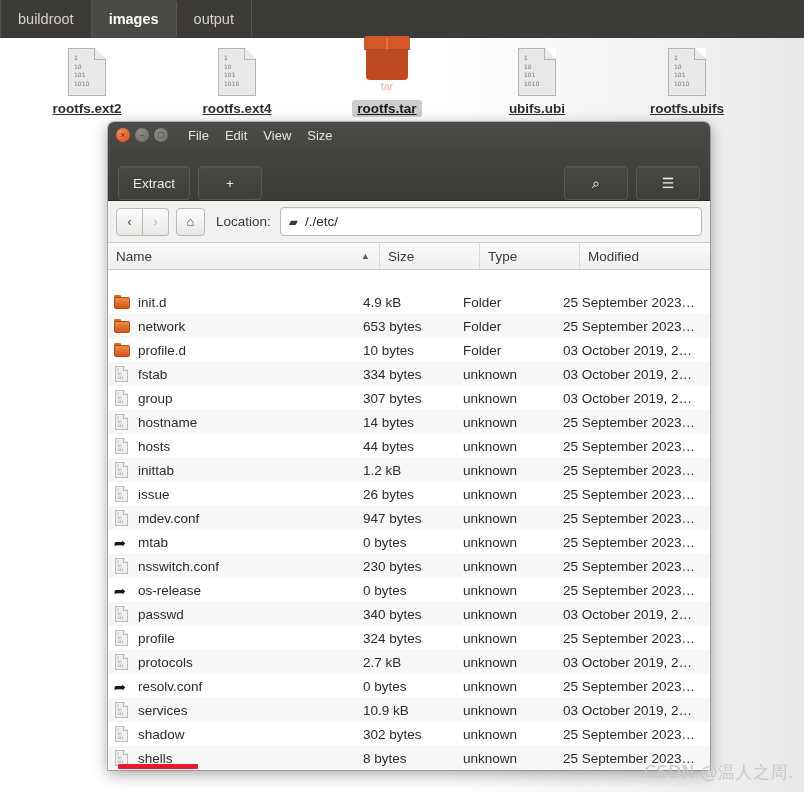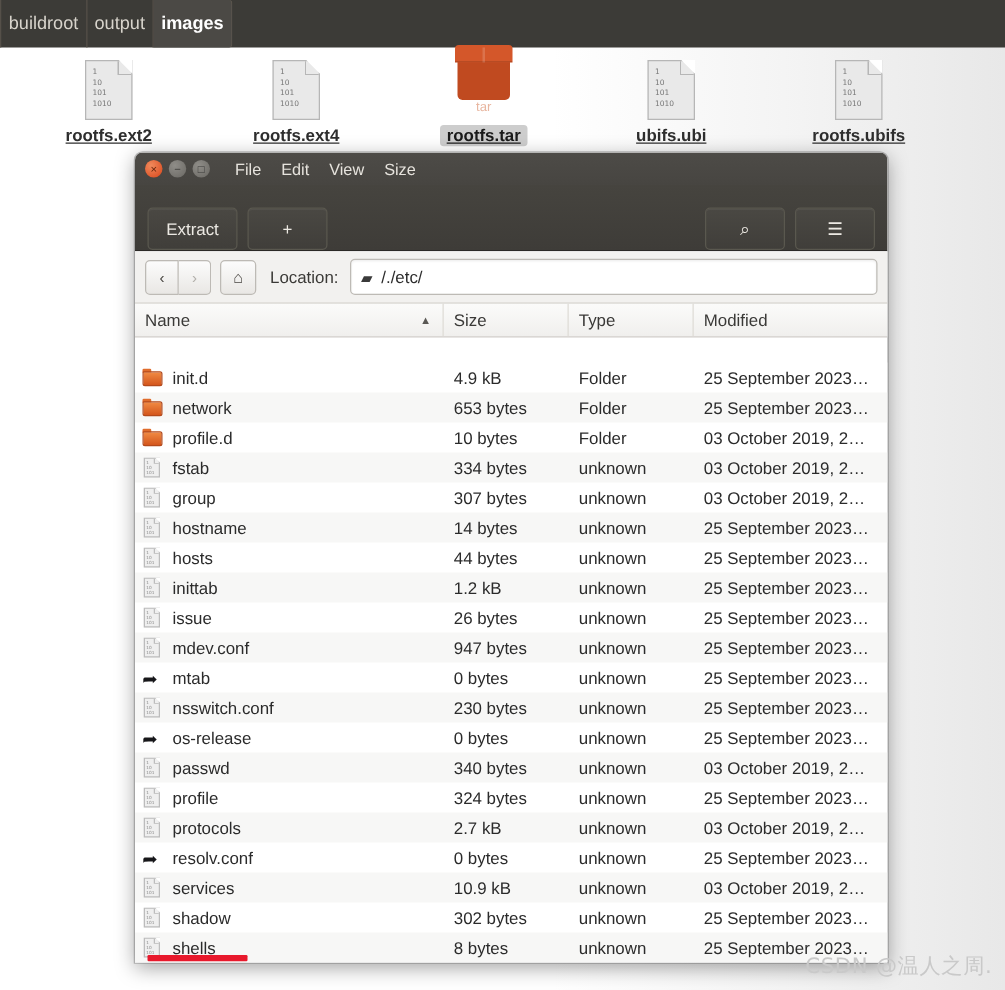--- a/index.html
+++ b/index.html
@@ -27,21 +27,21 @@
     position: absolute;
     left: 0; top: 0;
     width: 804px; height: 38px;
     background: #3c3b37;
     display: flex;
     align-items: stretch;
   }
   .crumb {
     display: flex;
     align-items: center;
-    padding: 0 6px;
+    padding: 0 17px;
     font-size: 14.5px;
     color: #d8d4cc;
     border-right: 1px solid #555049;
     background: transparent;
     white-space: nowrap;
     user-select: none;
   }
   .crumb:first-child { border-left: 1px solid #555049; }
   .crumb.active {
     background: #4b4945;
@@ -259,21 +259,21 @@
     border-right: 1px solid #dedbd6;
     box-sizing: border-box;
     position: relative;
   }
   .ch .sortarrow {
     position: absolute;
     right: 9px;
     font-size: 9px;
     color: #5a5854;
   }
-  .c-name { width: 247px; }
+  .c-name { width: 272px; }
   .c-size { width: 100px; }
   .c-type { width: 100px; }
   .c-mod  { flex: 1; border-right: none; }
 
   
   #filelist {
     height: 503px;
     overflow: hidden;
     background: #ffffff;
     position: relative;
@@ -389,22 +389,22 @@
     user-select: none;
   }
 </style>
 </head>
 <body>
 
 <div id="desktop"></div>
 
 <div id="pathbar">
     <div class="crumb">buildroot</div>
+    <div class="crumb active">images</div>
     <div class="crumb">output</div>
-    <div class="crumb active">images</div>
   </div>
 
 <div id="icons">
     <div class="dicon">
       <div class="glyph">
         <div class="docicon">
           <div class="bits">
             <div>1</div>
             <div>10</div>
             <div>101</div>

